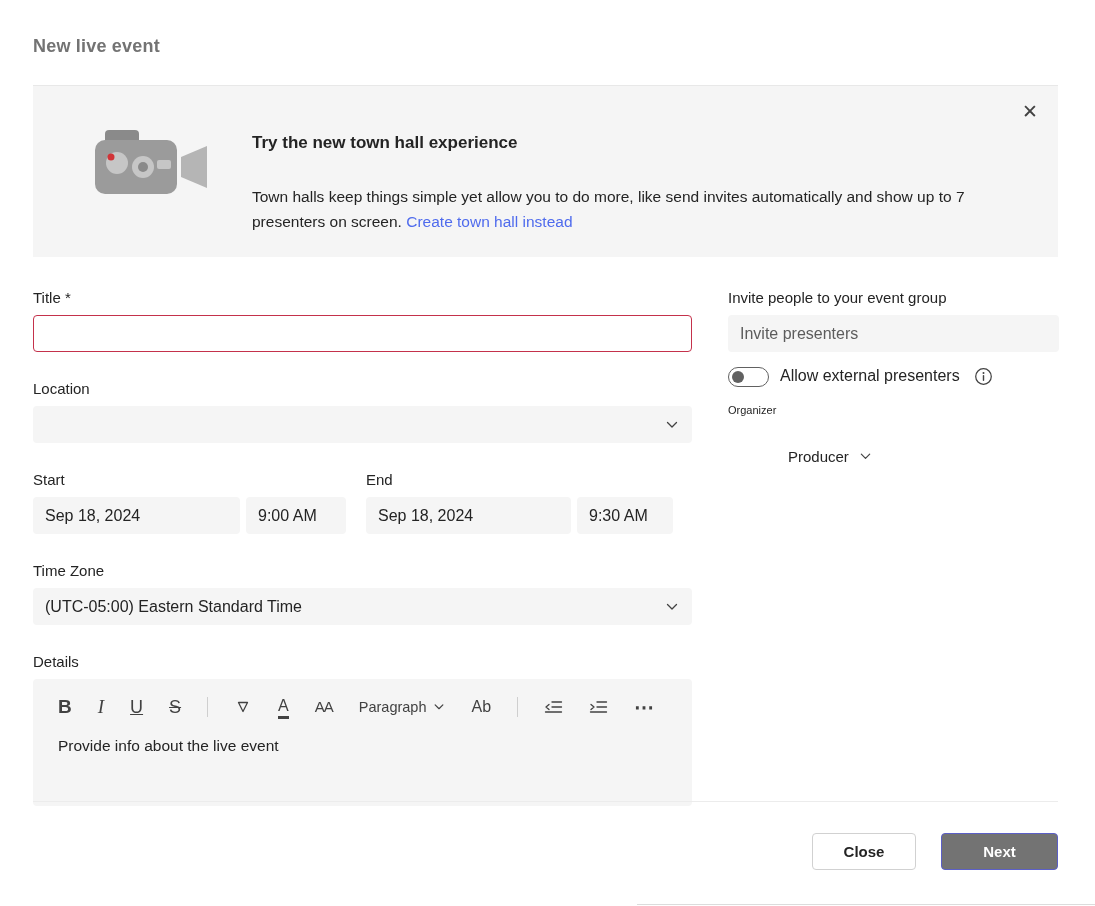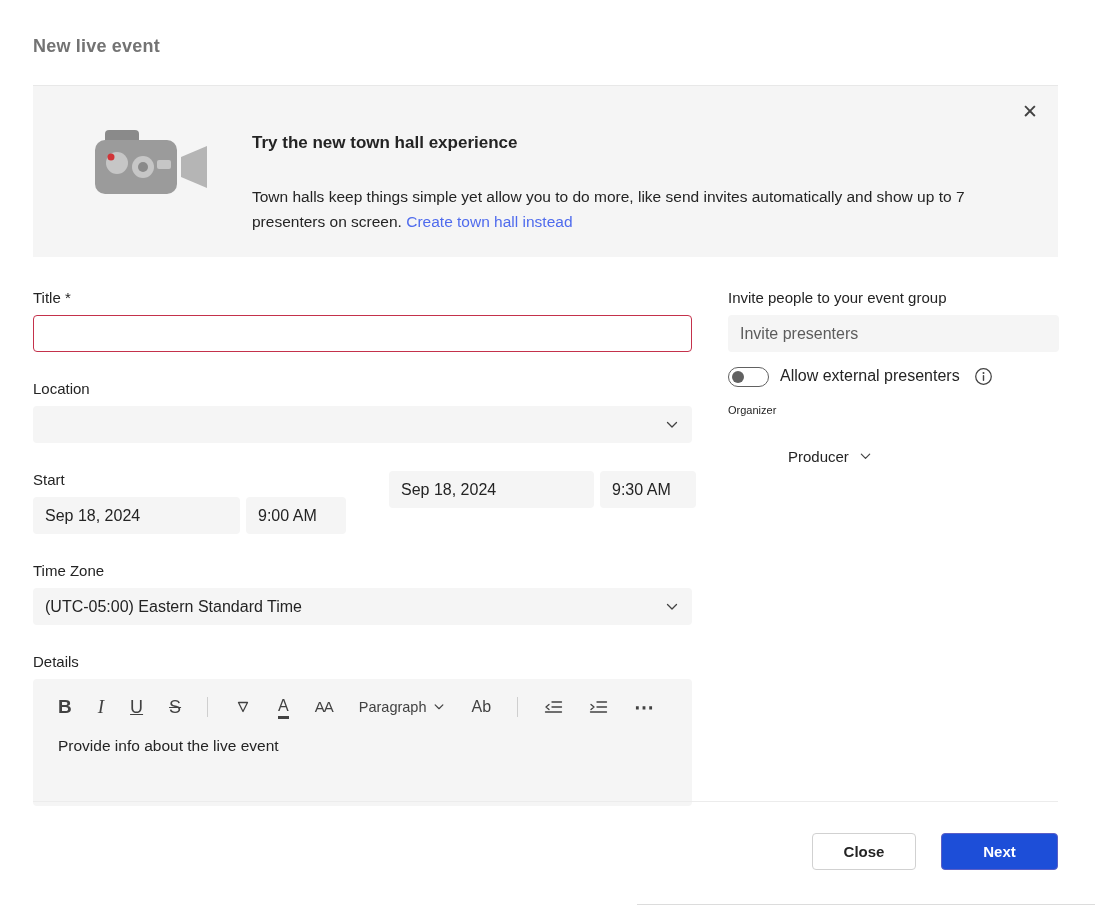--- a/index.html
+++ b/index.html
@@ -23,21 +23,21 @@
   .col-right { position:absolute; left:728px; top:289px; width:331px; }
 
   .field-label { display:block; font-size:15px; color:#242424; margin-bottom:9px; }
   .sect { margin-top:28px; }
 
   .text-input { width:100%; height:37px; border:1px solid #c4314b; border-radius:4px; background:#fff; font-size:16px; padding:0 12px; outline:none; font-family:inherit; color:#242424; }
 
   .select { position:relative; height:37px; background:#f5f5f5; border-radius:4px; display:flex; align-items:center; padding:0 36px 0 12px; font-size:16px; cursor:pointer; }
   .select .chev { position:absolute; right:13px; top:12px; }
 
-  .dt-row { display:flex; gap:43px; }
+  .dt-row { display:flex; gap:20px;align-items:center; }
   .dt-fields { display:flex; gap:6px; }
   .pill-field { height:37px; background:#f5f5f5; border-radius:4px; display:flex; align-items:center; padding:0 12px; font-size:16px; cursor:pointer; }
   .w-date1 { width:207px; } .w-time1 { width:100px; }
   .w-date2 { width:205px; } .w-time2 { width:96px; }
 
   
   .details-box { margin-top:9px; background:#f5f5f5; border-radius:4px; height:127px; padding:15px 0 0 25px; }
   .toolbar { display:flex; align-items:center; gap:26px; color:#424242; height:26px; }
   .tb { cursor:pointer; font-size:17px; line-height:20px; display:inline-flex; align-items:center; color:#424242; }
   .tb-bold { font-weight:700; font-size:19px; }
@@ -60,21 +60,21 @@
   .toggle-knob { position:absolute; left:3px; top:3px; width:12px; height:12px; border-radius:50%; background:#616161; }
   .toggle-label { font-size:16px; }
   .info-icon { margin-left:3px; cursor:pointer; display:inline-flex; }
   .organizer-label { margin-top:17px; font-size:11px; }
   .producer { margin-top:32px; margin-left:60px; display:inline-flex; align-items:center; gap:10px; font-size:15px; cursor:pointer; color:#242424; }
 
   
   .footer-divider { position:absolute; left:33px; top:801px; width:1025px; height:1px; background:#ececec; }
   .btn { position:absolute; top:833px; height:37px; border-radius:4px; font-size:15px; font-weight:600; font-family:inherit; cursor:pointer; }
   .btn-close { left:812px; width:104px; background:#fff; border:1px solid #d1d1d1; color:#242424; }
-  .btn-next { left:941px; width:117px; background:#1d4ed8; border:1px solid #5b5fc7; color:#fff; }
+  .btn-next { left:941px; width:117px; background:#737373; border:1px solid #5b5fc7; color:#fff; }
   .bottom-edge { position:absolute; left:637px; top:904px; width:458px; height:1px; background:#dcdcdc; }
 </style>
 </head>
 <body>
 
 <div class="page">
 
   <div class="page-title">New live event</div>
 
   <div class="banner">
@@ -114,20 +114,21 @@
 
     <div class="sect dt-row">
       <div>
         <label class="field-label">Start</label>
         <div class="dt-fields">
           <div class="pill-field w-date1">Sep 18, 2024</div>
           <div class="pill-field w-time1">9:00 AM</div>
         </div>
       </div>
       <div>
+        <label class="field-label">End</label>
         <div class="dt-fields">
           <div class="pill-field w-date2">Sep 18, 2024</div>
           <div class="pill-field w-time2">9:30 AM</div>
         </div>
       </div>
     </div>
 
     <div class="sect">
       <label class="field-label">Time Zone</label>
       <div class="select">

